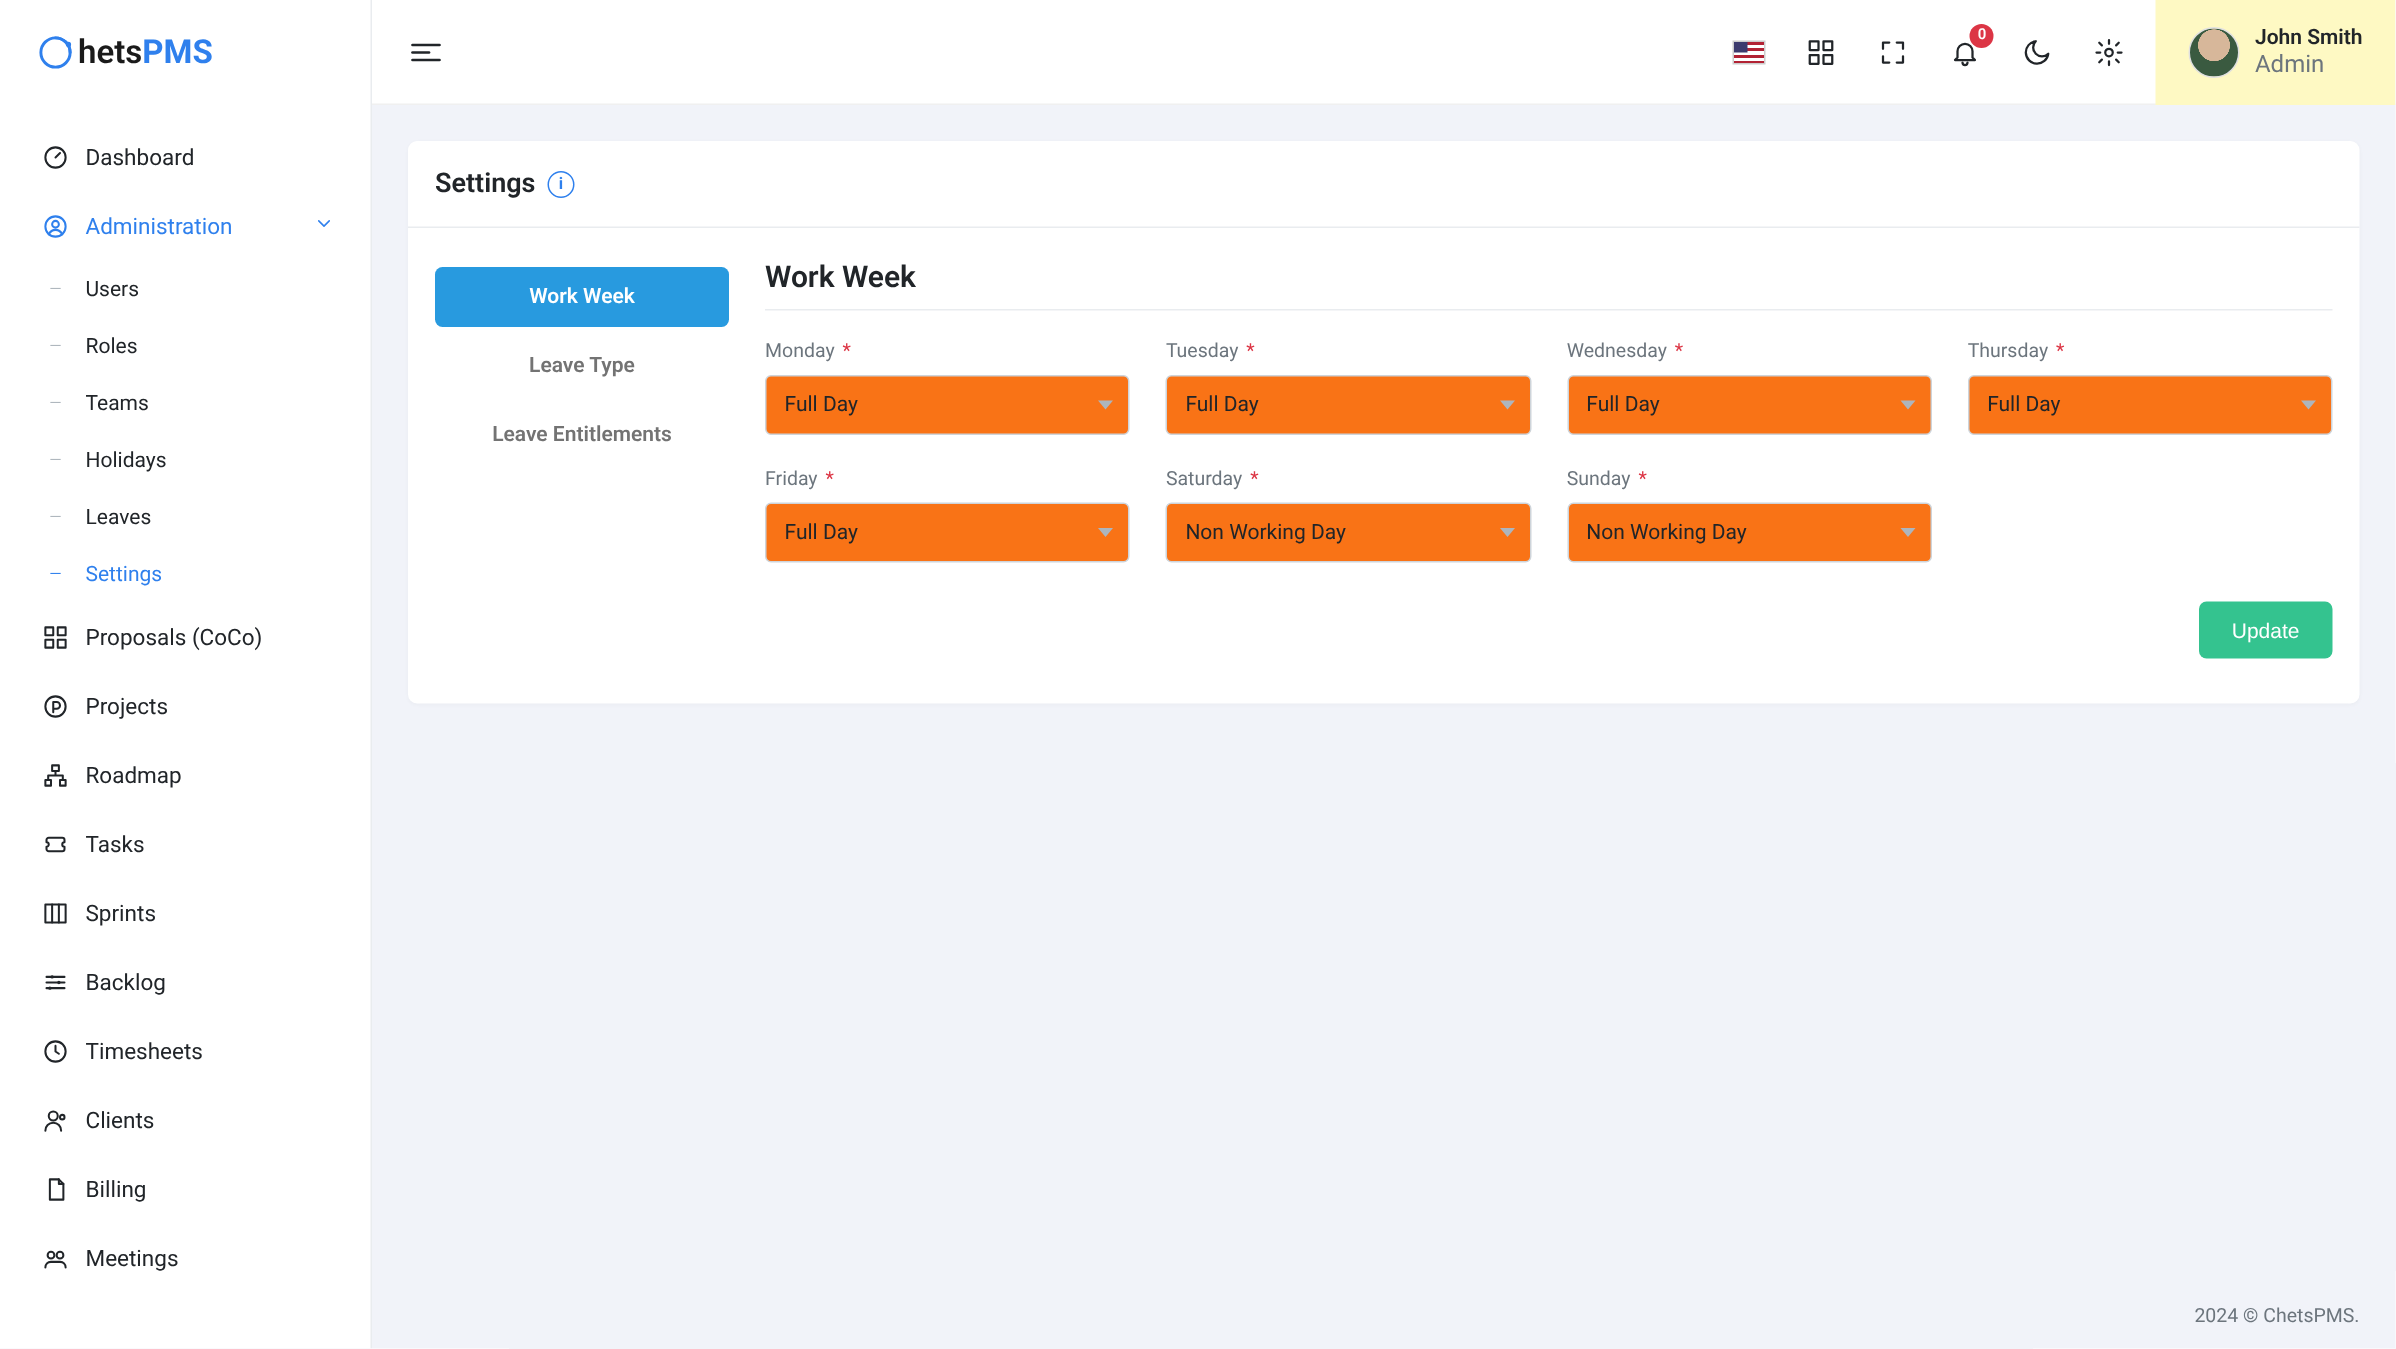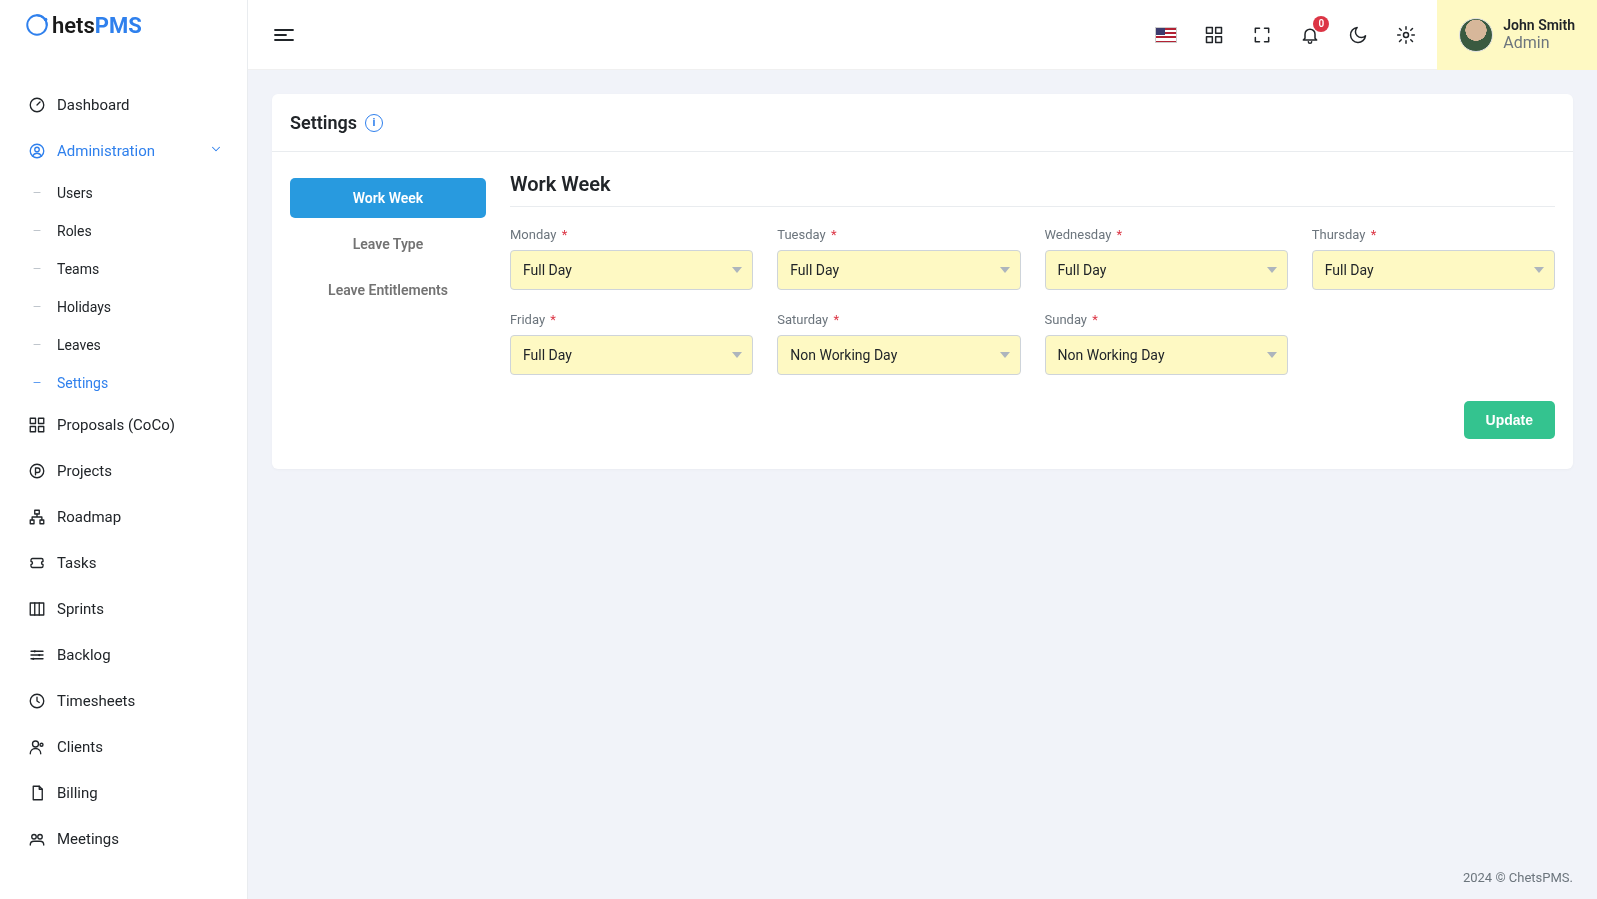--- a/index.html
+++ b/index.html
@@ -13,21 +13,21 @@
 }
 .app { display: flex; width: 1597px; height: 899px; }
 
 
 .sidebar {
   width: 248px;
   border-right: 1px solid #e9ecef;
   display: flex; flex-direction: column;
   background: #fff;
 }
-.brand { height: 70px; display: flex; align-items: flex-start; padding: 12px 24px; }
+.brand { height: 70px; display: flex; align-items: center; padding: 0 24px; }
 .brand-logo { display: flex; align-items: center; font-size: 22px; font-weight: 600; color: #1a1a1a; }
 .brand-logo .pms { color: #2f80ed; font-weight: 700; }
 
 .nav { flex: 1; overflow-y: auto; padding: 12px 0 24px 0; }
 .nav-item,
 .nav-sub-item {
   display: flex; align-items: center;
   width: 100%; padding: 0 24px;
   height: 46px;
   color: #212529;
@@ -135,35 +135,35 @@
   row-gap: 22px;
 }
 .field label {
   display: block; font-size: 13px; color: #6c757d; margin-bottom: 8px;
 }
 .req { color: #dc3545; margin-left: 2px; }
 .select {
   position: relative;
   border: 1px solid #ced4da; border-radius: 4px;
   height: 40px; display: flex; align-items: center;
-  padding: 0 34px 0 12px; font-size: 14px; background:#fef9c3;
+  padding: 0 34px 0 12px; font-size: 14px; background:#f97316;
   cursor: pointer;
 }
 .select .caret {
   position: absolute; right: 10px; top: 50%; transform: translateY(-50%);
   width: 0; height: 0;
   border-left: 5px solid transparent;
   border-right: 5px solid transparent;
   border-top: 6px solid #adb5bd;
 }
 .actions-row { display: flex; justify-content: flex-end; margin-top: 26px; }
 .btn-primary {
   background: #34c38f; color: #fff; border: none;
   height: 38px; padding: 0 22px; border-radius: 5px;
-  font-size: 14px; font-weight: 700; cursor: pointer;
+  font-size: 14px; font-weight: 400; cursor: pointer;
 }
 
 .footer {
   position: absolute; right: 24px; bottom: 14px;
   font-size: 13px; color: #6c757d; margin-top: 12px;
 }
 
 
 svg { stroke: currentColor; fill: none; stroke-width: 1.8; stroke-linecap: round; stroke-linejoin: round; }
 </style>

